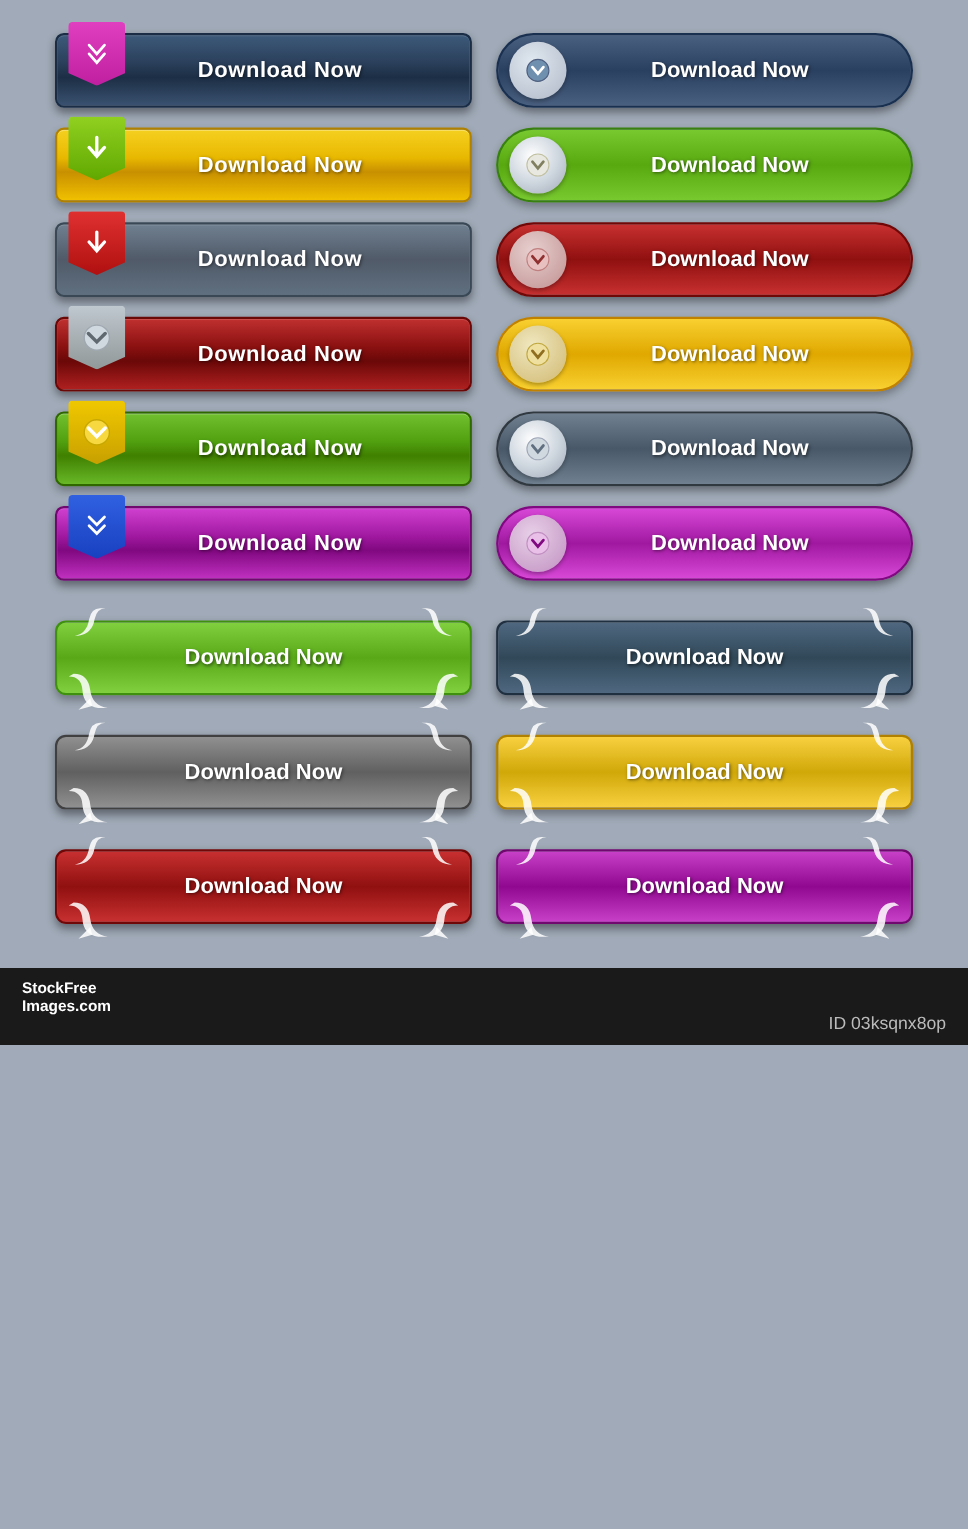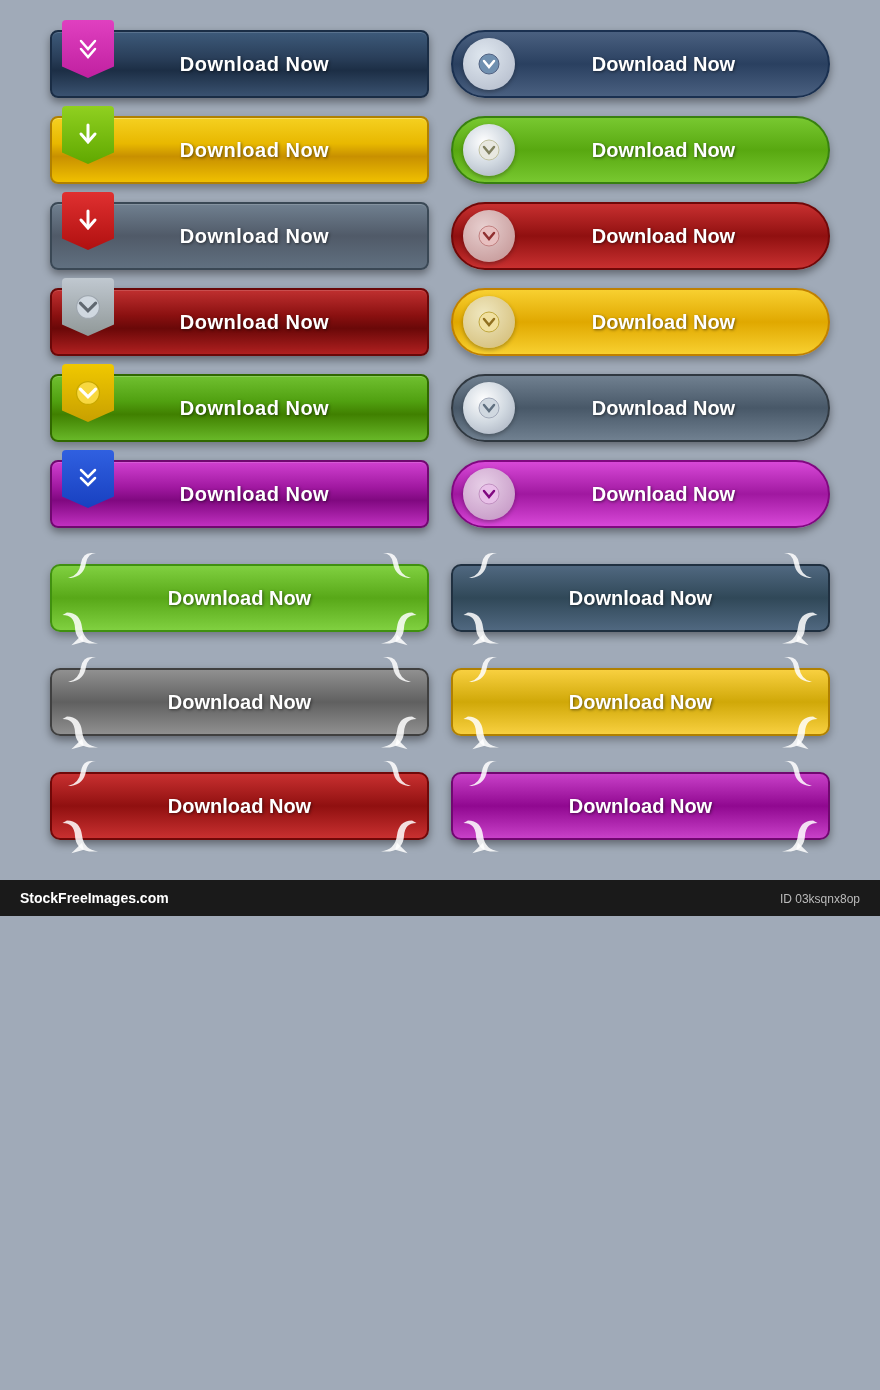--- a/index.html
+++ b/index.html
@@ -275,25 +275,26 @@
     }
 
     
     .watermark {
       width: 880px;
       background: #1a1a1a;
       color: #aaa;
       font-size: 14px;
       padding: 10px 20px;
       display: flex;
-      align-items: flex-end;
+      align-items: flex-start;
       margin-top: 20px;
+      flex-direction: column;
     }
     .watermark span { color: white; font-weight: bold; }
-    .watermark em { color: #bbb; font-style: normal; margin-left: 4px; font-size: 12px; }
+    .watermark em { color: #bbb; font-style: normal; margin-left: 4px; font-size: 16px; }
   </style>
 </head>
 <body>
 
 <div class="grid">
 
   <div class="btn-rect btn-navy">
     <div class="tag">
       <svg viewBox="0 0 28 28" fill="white">
         <path d="M7 6 L14 14 L21 6 M7 14 L14 22 L21 14" stroke="white" stroke-width="2.5" fill="none" stroke-linecap="round"></path>

